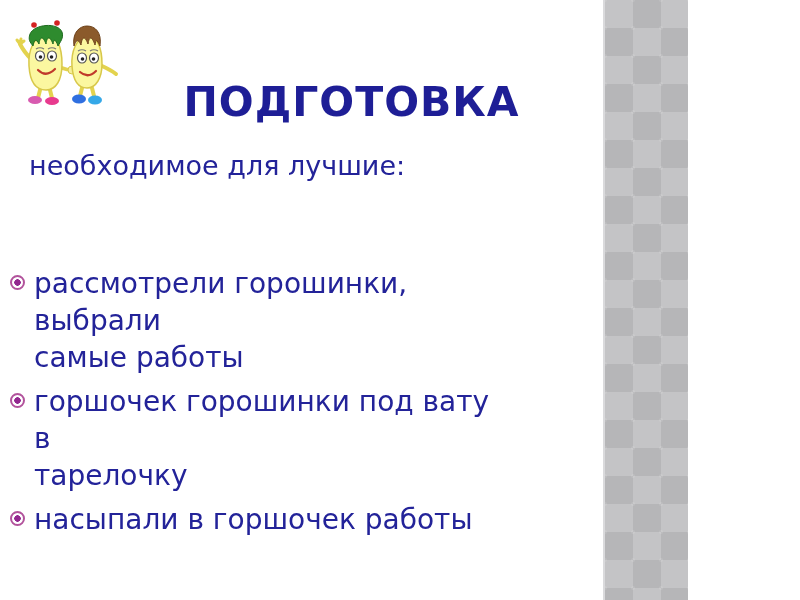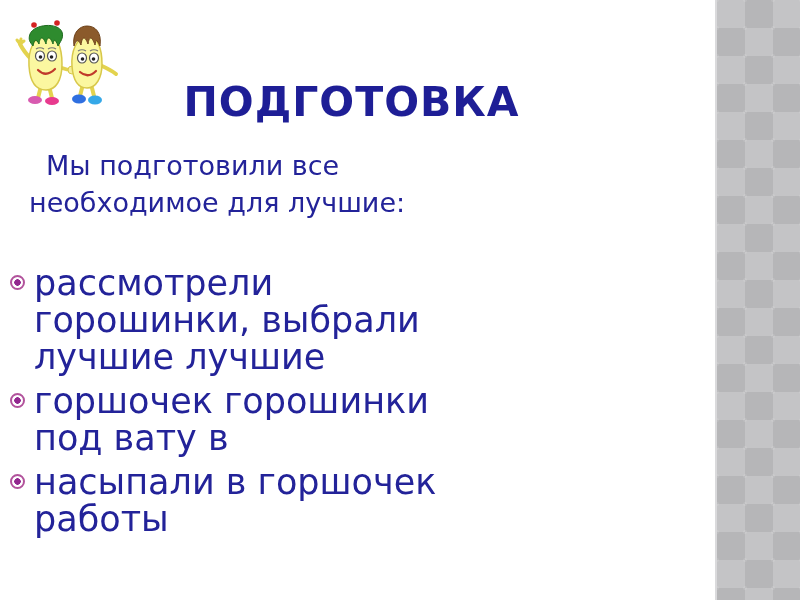--- a/index.html
+++ b/index.html
@@ -1,21 +1,21 @@
 <!DOCTYPE html>
 <html style="--background: #ffffff; --title: #1e1e96; --text: #232399; --bullet-ring: #b2539c; --bullet-dot: #93278f; --sidebar-light: #c4c4c6; --sidebar-dark: #b6b6b8;"><head>
 <meta charset="utf-8">
 <style>
   * { margin: 0; padding: 0; box-sizing: border-box; }
   html, body { width: 800px; height: 600px; overflow: hidden; }
   body { font-family: "DejaVu Sans", "Liberation Sans", sans-serif; background: #fff; }
 
   .slide {
     position: relative;
-    width: 800px; height: 600px;
+    width: 688px; height: 600px;
     background: var(--background, #ffffff);
     overflow: hidden;
   }
 
   
   .sidebar {
     position: absolute; top: 0; right: 0;
     width: 85px; height: 600px;
     border-left: 2px solid #dadadc;
     background-color: var(--sidebar-light, #c4c4c6);
@@ -65,21 +65,21 @@
   }
   .bullet-marker {
     flex: 0 0 auto;
     width: 15px; height: 15px;
     margin: 10px 9px 0 0;
     border: 2.5px solid var(--bullet-ring, #b2539c);
     border-radius: 50%;
     background: radial-gradient(circle, var(--bullet-dot, #93278f) 0 3px, transparent 3.5px);
   }
   .bullet-text {
-    font-size: 35px;
+    font-size: 28px;
     line-height: 37px;
     color: var(--text, #232399);
   }
   .bullet-text .line { display: block; }
 </style>
 </head>
 <body>
 
 <div class="slide">
 
@@ -126,36 +126,36 @@
       <circle cx="72.5" cy="51" r="1.8" fill="#222"></circle>
       <circle cx="83.5" cy="51" r="1.8" fill="#222"></circle>
       <path d="M68 43 q4 -2.5 8 0 M80 43 q4 -2.5 8 0" stroke="#777" stroke-width="1.2" fill="none"></path>
       <path d="M70 64 Q78 71 86 63" stroke="#c0392b" stroke-width="2.2" fill="none" stroke-linecap="round"></path>
     </svg>
   </div>
 
   <h1 class="title">ПОДГОТОВКА</h1>
 
   <div class="intro">
-    <span class="line indented">Мы подготовили все</span>
     <span class="line">необходимое для лучшие:</span>
   </div>
 
   <ul class="bullets">
     <li class="bullet-item">
       <span class="bullet-marker"></span>
       <div class="bullet-text">
         <span class="line">рассмотрели горошинки, выбрали</span>
-        <span class="line">лучшие лучшие</span>
+        <span class="line">самые работы</span>
       </div>
     </li>
     <li class="bullet-item">
       <span class="bullet-marker"></span>
       <div class="bullet-text">
         <span class="line">горшочек горошинки под вату в</span>
+        <span class="line">тарелочку</span>
       </div>
     </li>
     <li class="bullet-item">
       <span class="bullet-marker"></span>
       <div class="bullet-text">
         <span class="line">насыпали в горшочек работы</span>
       </div>
     </li>
   </ul>
 

